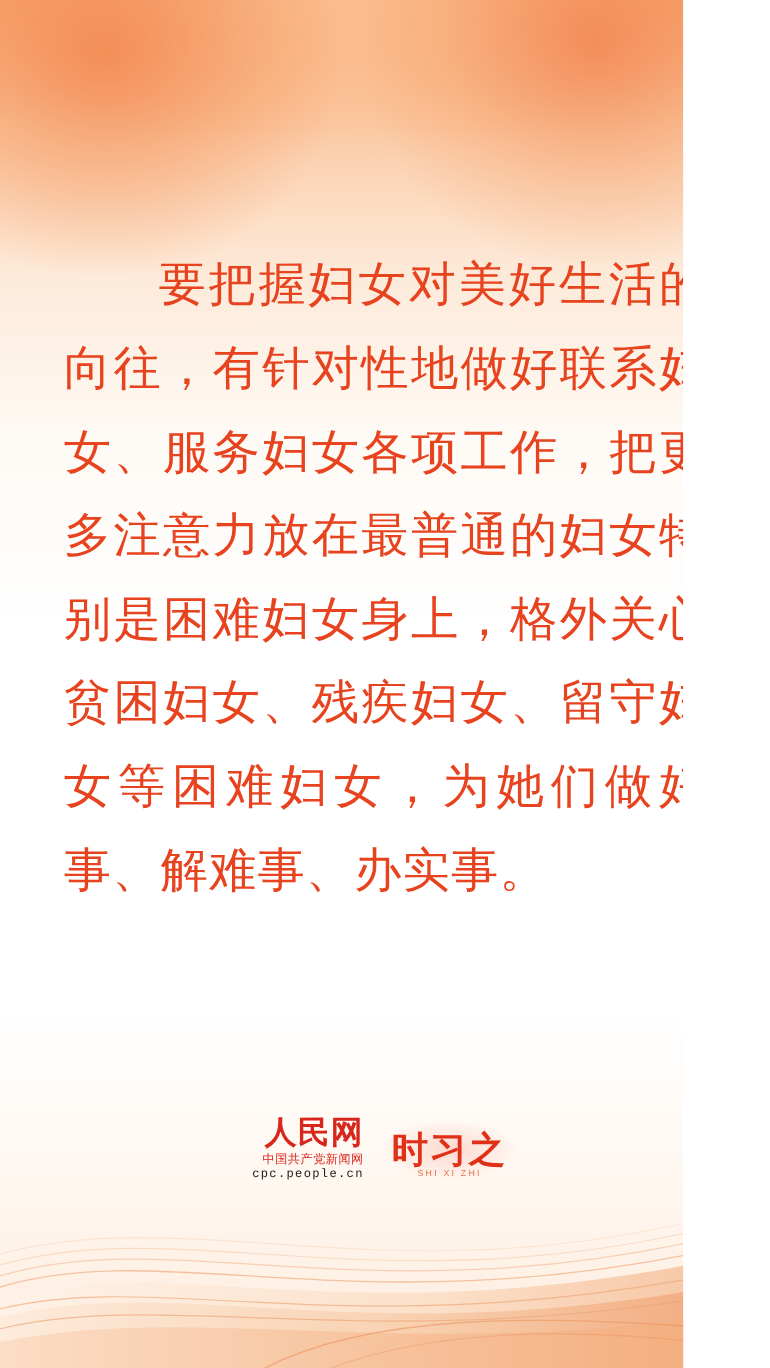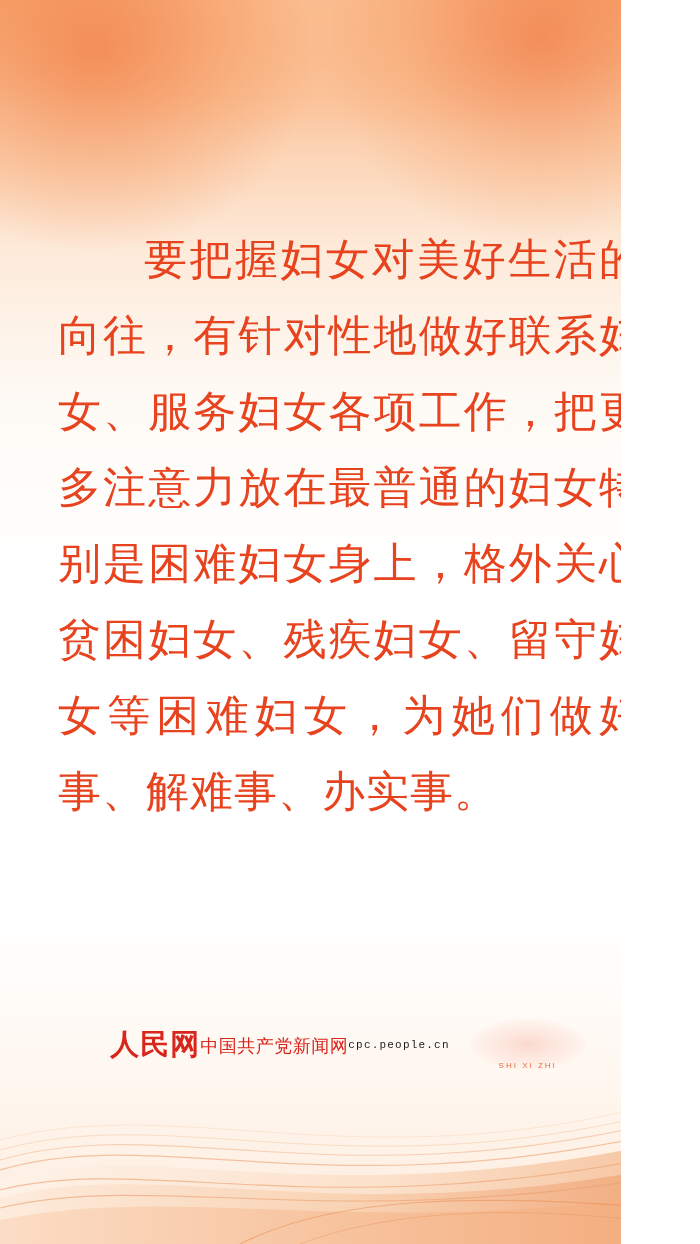--- a/index.html
+++ b/index.html
@@ -97,35 +97,35 @@
     top: 1016px;
     width: 700px;
     display: flex;
     align-items: center;
     justify-content: center;
     gap: 16px;
   }
 
   .people-logo {
     display: flex;
-    flex-direction: row;
-    align-items: center;
+    flex-direction: column;
+    align-items: flex-end;
     line-height: 1;
   }
   .people-logo .cn {
     color: #d8261c;
     font-size: 29px;
     font-weight: bold;
     letter-spacing: 1px;
     font-family: "Liberation Serif", "DejaVu Serif", serif;
   }
   .people-logo .sub {
     margin-top: 4px;
     color: #d8261c;
-    font-size: 18px;
+    font-size: 11px;
     letter-spacing: 0.5px;
     font-family: Liberation Serif, serif;
   }
   .people-logo .url {
     margin-top: 3px;
     color: #1b1b1b;
     font-size: 11px;
     letter-spacing: 1.2px;
     font-family: Liberation Mono, monospace;
   }
@@ -180,20 +180,21 @@
   <div class="footer">
 
     <div class="people-logo">
       <div class="cn">人民网</div>
       <div class="sub">中国共产党新闻网</div>
       <div class="url">cpc.people.cn</div>
     </div>
 
     <div class="brand-stamp">
       <div class="halo"></div>
+      <div class="txt">时习之</div>
       <div class="pinyin">SHI XI ZHI</div>
     </div>
 
   </div>
 
   <svg class="waves" viewBox="0 0 700 260" preserveAspectRatio="none">
     <defs>
       <linearGradient id="wv1" x1="0" y1="0" x2="1" y2="0">
         <stop offset="0%" stop-color="#fbdcc4"></stop>
         <stop offset="45%" stop-color="#f7c49f"></stop>

